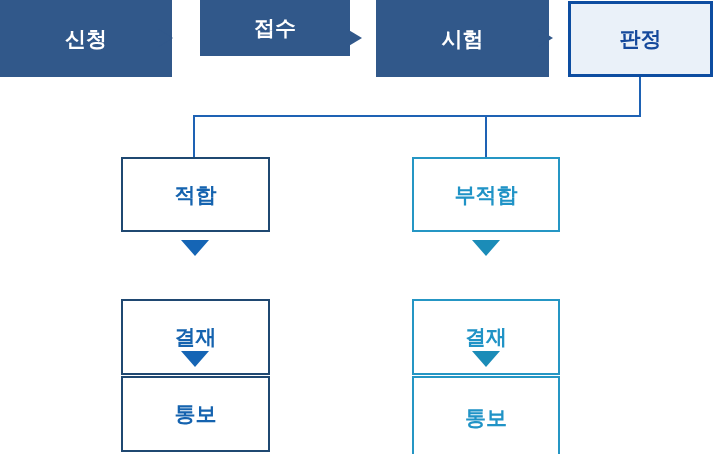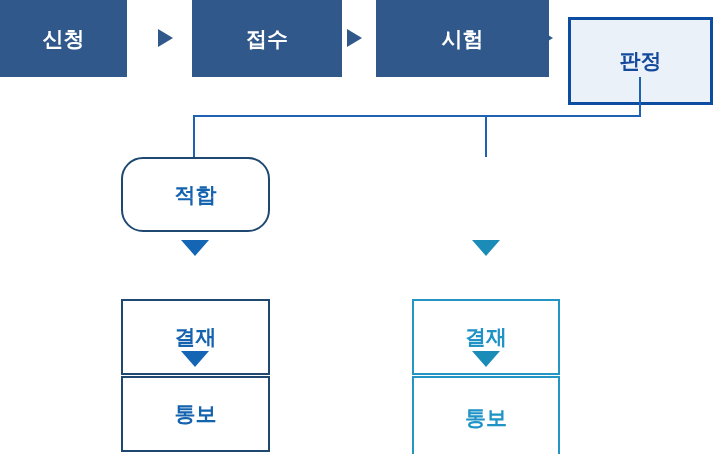--- a/index.html
+++ b/index.html
@@ -11,24 +11,24 @@
     --background:#ffffff;
   }
   html,body{margin:0;padding:0;}
   body{font-family:"Liberation Sans","DejaVu Sans",sans-serif;background:var(--background);}
   .canvas{position:relative;width:717px;height:454px;background:var(--background);overflow:hidden;}
 
   
   .tbox{position:absolute;display:flex;align-items:center;justify-content:center;
         background:var(--step-fill);color:var(--step-text);
         font-size:21px;font-weight:700;box-sizing:border-box;}
-  .t1{left:0;top:0;width:127px;height:77px;}
-  .t2{left:192px;top:0;width:150px;height:77px;}
+  .t1{left:0;top:0;width:172px;height:77px;}
+  .t2{left:200px;top:0;width:150px;height:56px;}
   .t3{left:376px;top:0;width:173px;height:77px;}
-  .t4{left:568px;top:17px;width:145px;height:88px;
+  .t4{left:568px;top:1px;width:145px;height:76px;
       background:var(--judgment-fill);border:3px solid var(--judgment-border);
       color:var(--judgment-text);}
 
   
   .rarrow{position:absolute;width:0;height:0;top:29px;
           border-top:9px solid transparent;border-bottom:9px solid transparent;
           border-left:15px solid var(--step-fill);}
   .a1{left:158px;} .a2{left:347px;} .a3{left:538px;}
 
   
@@ -36,21 +36,21 @@
   .lv-judgment{left:639px;top:77px;width:2px;height:40px;}
   .lh-branch{left:193px;top:115px;width:448px;height:2px;}
   .lv-pass{left:193px;top:115px;width:2px;height:42px;}
   .lv-fail{left:485px;top:115px;width:2px;height:42px;}
 
   
   .cbox{position:absolute;display:flex;align-items:center;justify-content:center;
         background:#ffffff;font-size:21px;font-weight:700;box-sizing:border-box;}
   .pass{border:2px solid var(--pass-border);color:var(--pass-text);left:121px;width:149px;}
   .fail{border:2px solid var(--fail-border);color:var(--fail-text);left:412px;width:148px;}
-  .r1{top:157px;height:75px;border-radius:22px;}
+  .r1{top:157px;height:75px;}
   .r2{top:267px;height:76px;margin-top:32px;}
   .r3{top:376px;height:76px;}
   .r3-cut{top:376px;height:84px;} 
 
   
   .darrow{position:absolute;width:0;height:0;
           border-left:14px solid transparent;border-right:14px solid transparent;}
   .darrow.pass-col{left:181px;border-top:16px solid var(--pass-arrow);}
   .darrow.fail-col{left:472px;border-top:16px solid var(--fail-arrow);}
   .g1{top:240px;} .g2{top:351px;}
@@ -89,20 +89,23 @@
   </div>
   <div class="darrow pass-col g1"></div>
   <div class="cbox pass r2">
     <span>결재</span>
   </div>
   <div class="darrow pass-col g2"></div>
   <div class="cbox pass r3">
     <span>통보</span>
   </div>
 
+  <div class="cbox fail r1">
+    <span>부적합</span>
+  </div>
   <div class="darrow fail-col g1"></div>
   <div class="cbox fail r2">
     <span>결재</span>
   </div>
   <div class="darrow fail-col g2"></div>
   <div class="cbox fail r3-cut">
     <span>통보</span>
   </div>
 
 </div>

